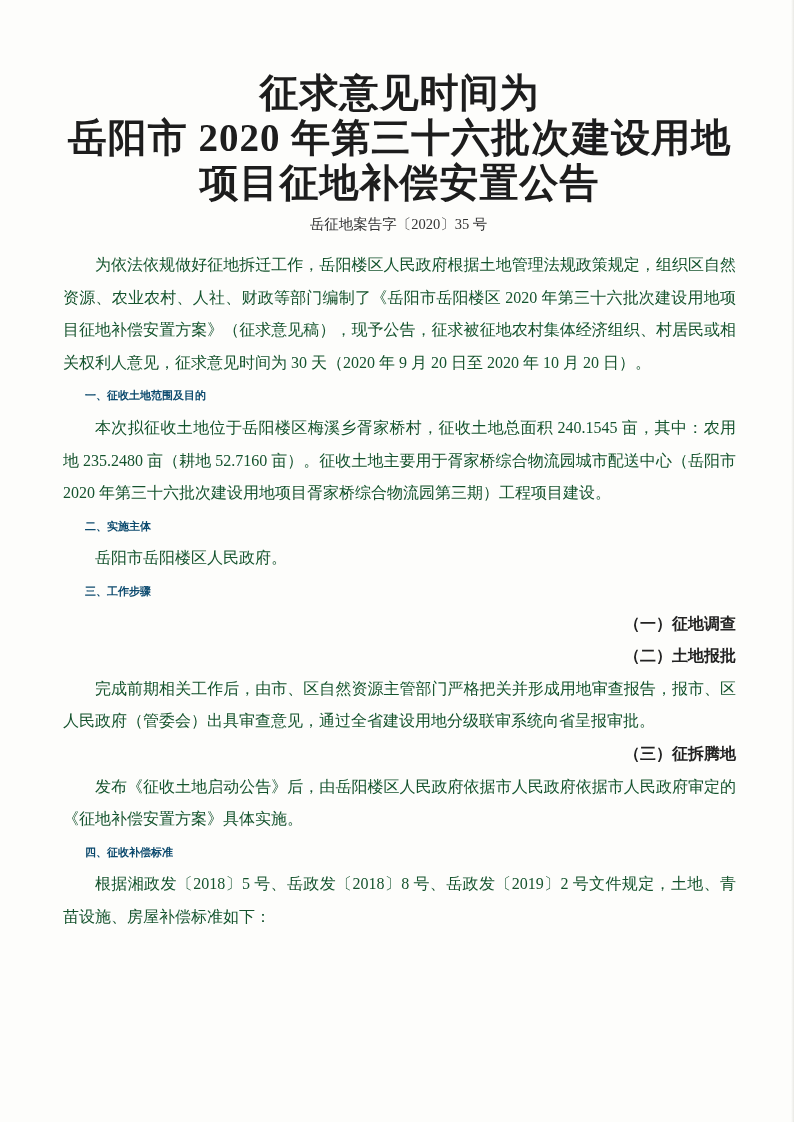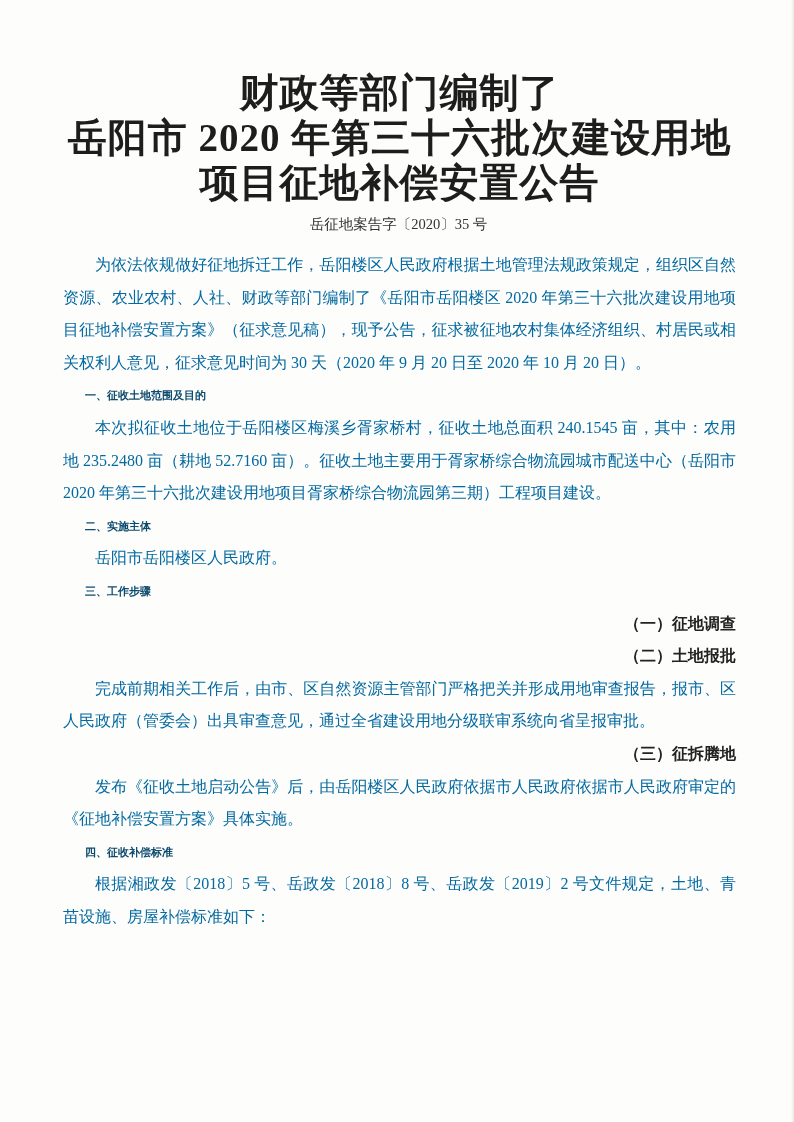--- a/index.html
+++ b/index.html
@@ -52,21 +52,21 @@
   }
   .doc-body {
     margin-top: 14px;
   }
   .doc-body .block {
     margin: 0;
     font-size: 16px;
     line-height: 32.6px;
     text-align: justify;
     text-indent: 2em;
-    color: #0369a1;
+    color: #14532d;
   }
   .doc-body .heading {
     font-weight: bold;
     color: #0c4a6e;
     font-family: Liberation Serif, serif;
     font-size: 11px;
     text-align: left;
   }
   .doc-body .subheading {
     font-weight: bold;
@@ -75,21 +75,21 @@
     text-align: right;
   }
 </style>
 </head>
 <body>
 
 <div class="page">
   <div class="content">
 
     <h1 class="doc-title">
-      <div class="title-line">财政等部门编制了</div>
+      <div class="title-line">征求意见时间为</div>
       <div class="title-line">岳阳市 2020 年第三十六批次建设用地</div>
       <div class="title-line">项目征地补偿安置公告</div>
     </h1>
 
     <div class="doc-number">岳征地案告字〔2020〕35 号</div>
 
     <div class="doc-body">
         <p class="block paragraph">为依法依规做好征地拆迁工作，岳阳楼区人民政府根据土地管理法规政策规定，组织区自然资源、农业农村、人社、财政等部门编制了《岳阳市岳阳楼区 2020 年第三十六批次建设用地项目征地补偿安置方案》（征求意见稿），现予公告，征求被征地农村集体经济组织、村居民或相关权利人意见，征求意见时间为 30 天（2020 年 9 月 20 日至 2020 年 10 月 20 日）。</p>
         <p class="block heading">一、征收土地范围及目的</p>
         <p class="block paragraph">本次拟征收土地位于岳阳楼区梅溪乡胥家桥村，征收土地总面积 240.1545 亩，其中：农用地 235.2480 亩（耕地 52.7160 亩）。征收土地主要用于胥家桥综合物流园城市配送中心（岳阳市 2020 年第三十六批次建设用地项目胥家桥综合物流园第三期）工程项目建设。</p>

